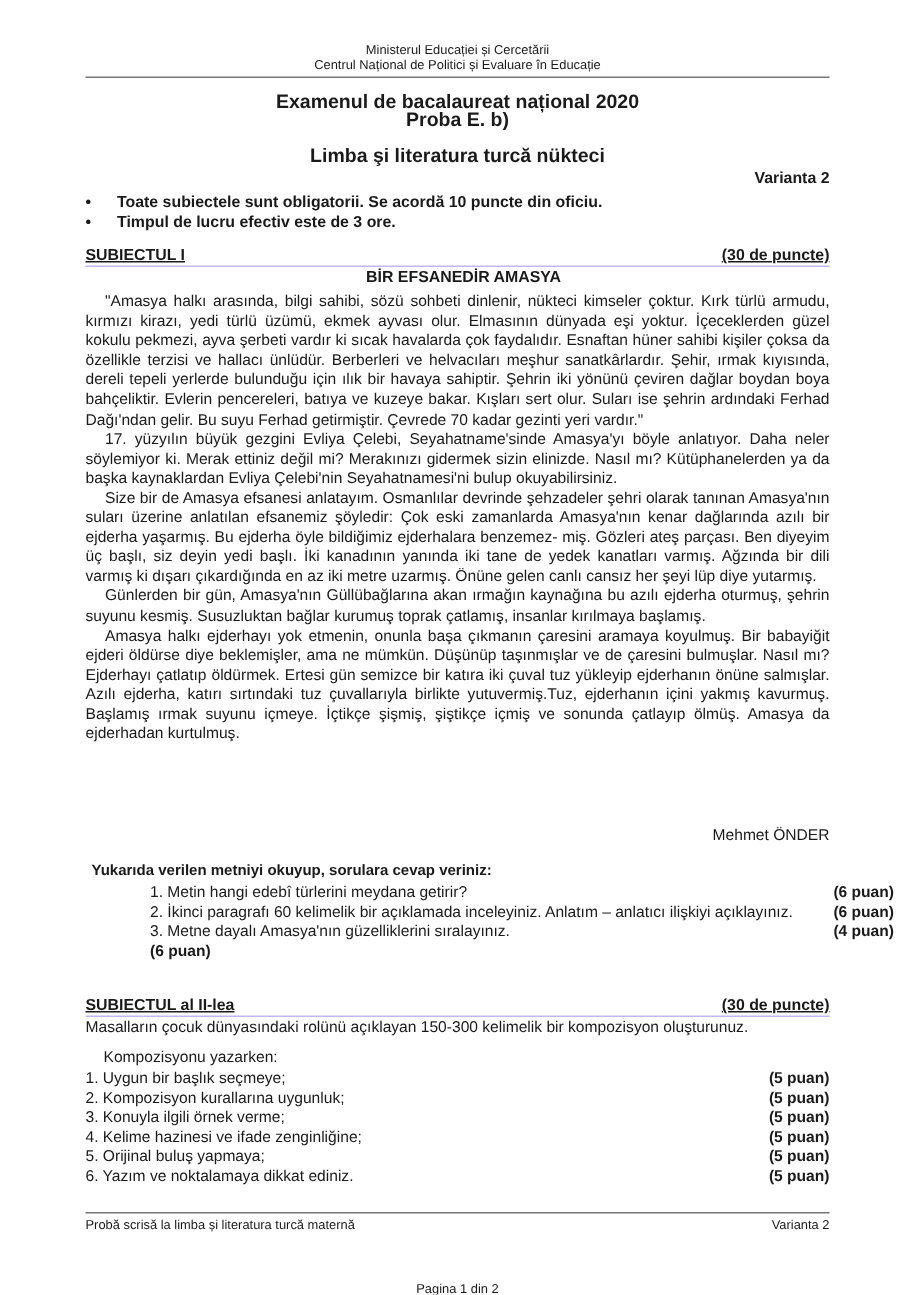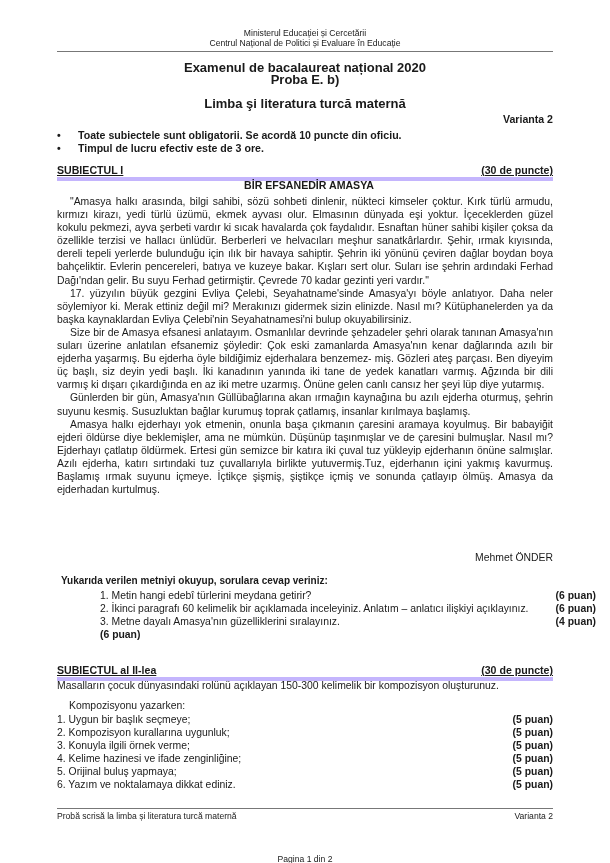--- a/index.html
+++ b/index.html
@@ -7,21 +7,21 @@
          font-family: "Liberation Sans", sans-serif; color: #1a1a1a; }
   .page { position: absolute; left: 57px; top: 0; width: 496px; }
   .hdr { position: absolute; left: 0; width: 496px; text-align: center; font-size: 8.6px; line-height: 10px; }
   .hdr-rule { position: absolute; left: 0; top: 51px; width: 496px; height: 0; border-top: 1px solid #777; }
   .title { position: absolute; left: 0; width: 496px; text-align: center; font-weight: bold; font-size: 13px; line-height: 12px; }
   .varianta { position: absolute; right: 0; top: 113px; font-weight: bold; font-size: 10.6px; }
   .bullets { position: absolute; left: 0; top: 129px; width: 496px; font-weight: bold; font-size: 10.6px; line-height: 13px; }
   .bullets .b { display: flex; }
   .bullets .dot { width: 21px; padding-left: 0px; }
   .subj { position: absolute; left: 0; width: 496px; font-weight: bold; font-size: 10.6px; line-height: 12px;
-          display: flex; justify-content: space-between; border-bottom: 4px solid #c4b5fd; padding-bottom: 1px; }
+          display: flex; justify-content: space-between; border-bottom: 1px solid #c4b5fd; padding-bottom: 1px; }
   .subj span { text-decoration: underline; }
   .story-title { position: absolute; left: 4px; top: 179px; width: 496px; text-align: center; font-weight: bold; font-size: 10.6px; }
   .story { position: absolute; left: 0; top: 195px; width: 496px; font-size: 10.4px; line-height: 13.1px; text-align: justify; }
   .story p { margin: 0; text-indent: 13px; }
   .author { position: absolute; right: 0; top: 552px; font-size: 10.4px; }
   .qhead { position: absolute; left: 4px; top: 575px; font-weight: bold; font-size: 10px; }
   .qlist { position: absolute; left: 0; top: 589px; width: 496px; font-size: 10.4px; line-height: 13px; margin-left: 43px; }
   .row { display: flex; justify-content: space-between; white-space: nowrap; }
   .row .pts { font-weight: bold; }
   .s2text { position: absolute; left: 0; top: 680px; width: 496px; font-size: 10.4px; }
@@ -34,21 +34,21 @@
 </head>
 <body>
 
 <div class="page">
   <div class="hdr" style="top:28px">Ministerul Educației și Cercetării</div>
   <div class="hdr" style="top:38px">Centrul Național de Politici și Evaluare în Educație</div>
   <div class="hdr-rule"></div>
 
   <div class="title" style="top:62px">Examenul de bacalaureat național 2020</div>
   <div class="title" style="top:74px">Proba E. b)</div>
-  <div class="title" style="top:98px">Limba şi literatura turcă maternă</div>
+  <div class="title" style="top:98px">Limba şi literatura turcă nükteci</div>
   <div class="varianta">Varianta 2</div>
 
   <div class="bullets">
     <div class="b">
       <span class="dot">•</span>
       <span>Toate subiectele sunt obligatorii. Se acordă 10 puncte din oficiu.</span>
     </div>
     <div class="b">
       <span class="dot">•</span>
       <span>Timpul de lucru efectiv este de 3 ore.</span>

